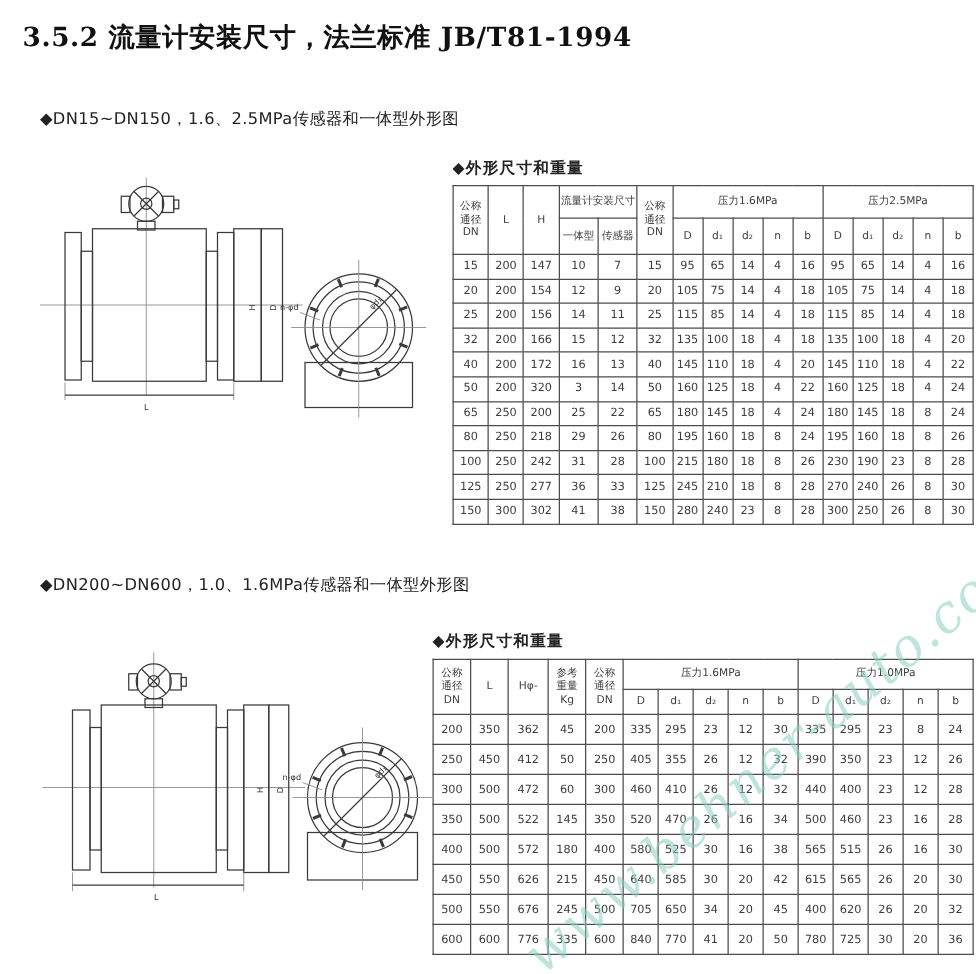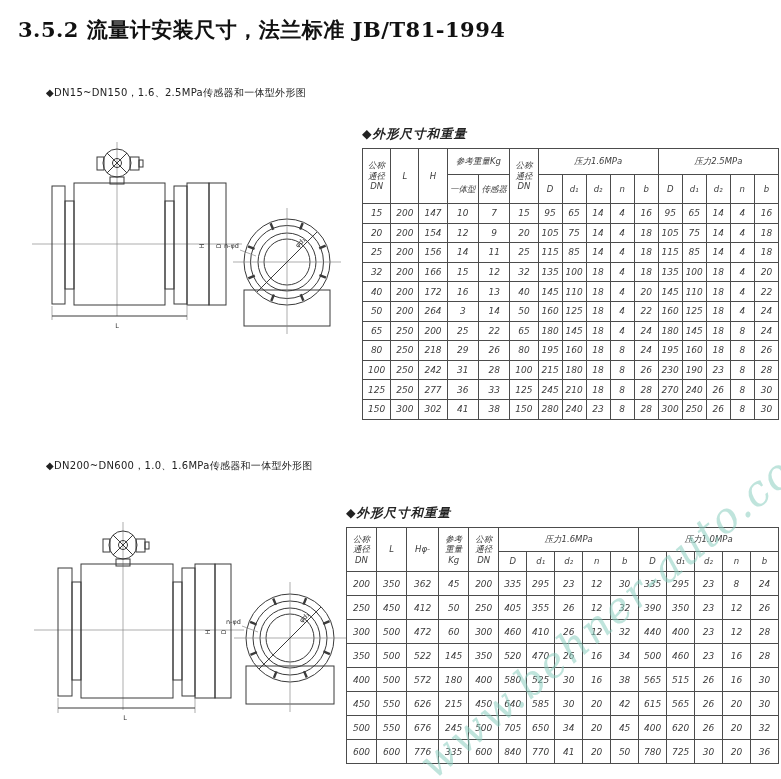--- a/index.html
+++ b/index.html
@@ -7,26 +7,26 @@
     width:781px;height:779px;position:relative;background:#ffffff;
     font-family:"DejaVu Sans","Liberation Sans",sans-serif;
     overflow:hidden;color:#333;
   }
   .page-title{
     position:absolute;left:18px;top:16px;
     font-family:"DejaVu Serif","Liberation Serif",serif;
     font-weight:bold;font-size:21px;color:#111;letter-spacing:0.5px;
   }
   .section-heading{
-    position:absolute;left:46px;
-    font-size:10px;color:#222;letter-spacing:0.3px;
+    position:absolute;left:32px;
+    font-size:13px;color:#222;letter-spacing:0.3px;
   }
   .sec1{top:86px;}
   .sec2{top:459px;}
-  .tbl-wrap{position:absolute;font-style:italic;}
+  .tbl-wrap{position:absolute;}
   .tbl1{left:362px;top:126px;}
   .tbl2{left:346px;top:505px;}
   .tbl-title{
     font-size:12.5px;font-weight:bold;color:#222;margin:0 0 5px 0;letter-spacing:1px;
   }
   table.dims{
     border-collapse:collapse;table-layout:fixed;
     color:#3d3d3d;background:#fff;
   }
   table.dims th,table.dims td{
@@ -137,21 +137,21 @@
         <col style="width:23px">
         <col style="width:23px">
     </colgroup>
     <thead>
       <tr class="r1">
         <th rowspan="2">公称
 通径
 DN</th>
         <th rowspan="2">L</th>
         <th rowspan="2">H</th>
-        <th colspan="2">参考重量Kg</th>
+        <th colspan="2">流量计安装尺寸</th>
         <th rowspan="2">公称
 通径
 DN</th>
         <th colspan="5">压力1.6MPa</th>
         <th colspan="5">压力2.5MPa</th>
       </tr>
       <tr class="r2">
         <th>一体型</th>
         <th>传感器</th>
         <th>D</th>
@@ -253,21 +253,21 @@
           <td>20</td>
           <td>145</td>
           <td>110</td>
           <td>18</td>
           <td>4</td>
           <td>22</td>
         </tr>
         <tr>
           <td>50</td>
           <td>200</td>
-          <td>264</td>
+          <td>320</td>
           <td>3</td>
           <td>14</td>
           <td>50</td>
           <td>160</td>
           <td>125</td>
           <td>18</td>
           <td>4</td>
           <td>22</td>
           <td>160</td>
           <td>125</td>

